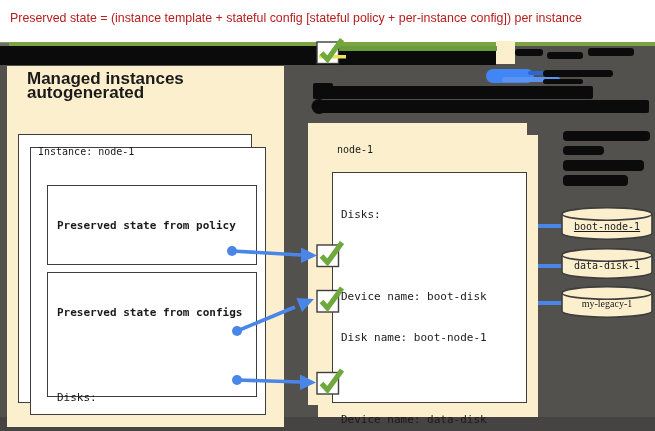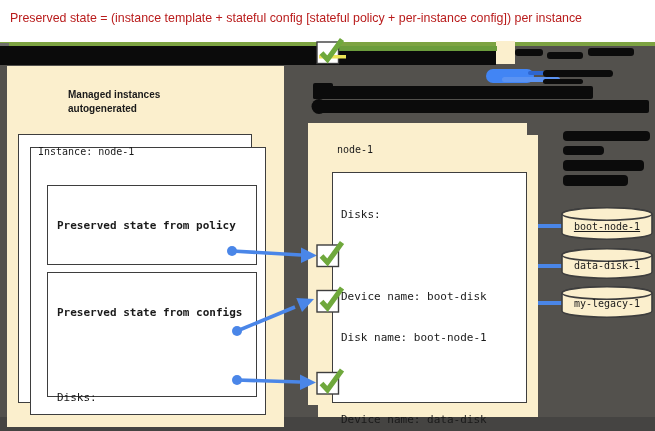--- a/index.html
+++ b/index.html
@@ -22,31 +22,31 @@
   .vm-front{left:318px;top:135px;width:220px;height:282px;}
   
   .card{position:absolute;background:#fff;border:1.5px solid #3E3E3E;box-sizing:border-box;}
   .card-back{left:18px;top:134px;width:234px;height:269px;}
   .card-front{left:30px;top:147px;width:236px;height:268px;}
   .inner{position:absolute;background:#fff;border:1.3px solid #3E3E3E;box-sizing:border-box;}
   .policy-box{left:47px;top:185px;width:210px;height:80px;}
   .configs-box{left:47px;top:272px;width:210px;height:125px;}
   .vm-white{left:332px;top:172px;width:195px;height:231px;}
   
-  .head{left:27px;top:88px;font-size:10px;line-height:13.5px;color:#1a1a1a;margin-left:41px;}
+  .head{left:27px;top:72px;font-size:17px;line-height:13.5px;color:#1a1a1a;}
   .b{font-weight:bold;}
   .mono{font-family:"DejaVu Sans Mono",monospace;font-size:11px;line-height:13.8px;color:#1a1a1a;white-space:pre;}
   .mono-sm{font-family:"DejaVu Sans Mono",monospace;font-size:10px;color:#1a1a1a;white-space:nowrap;}
   .ind{}
   .sp12{height:12px;} .sp16{height:16px;} .sp13{height:13px;}
   .code-policy{left:57px;top:191px;}
   .code-configs{left:57px;top:278px;}
   .code-vm{left:341px;top:180px;}
   .cyl-label{width:90px;text-align:center;}
-  .cyl-1{left:562px;top:221px;text-decoration:underline;} .cyl-2{left:562px;top:260px;} .cyl-3{left:562px;top:298px;}
+  .cyl-1{left:562px;top:221px;text-decoration:underline;} .cyl-2{left:562px;top:260px;} .cyl-3{left:562px;top:298px;font-family:Liberation Serif, serif;}
   svg.overlay{position:absolute;left:0;top:0;width:655px;height:431px;pointer-events:none;}
 </style>
 </head>
 <body>
 
 <div class="stage">
 
   <div class="abs title">Preserved state = (instance template + stateful config [stateful policy + per-instance config]) per instance</div>
   <div class="abs divider"></div>
   <div class="abs notch"></div>

